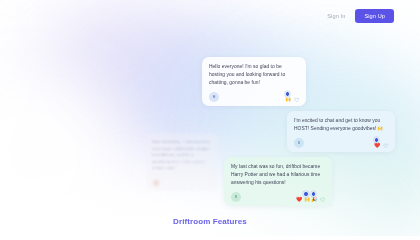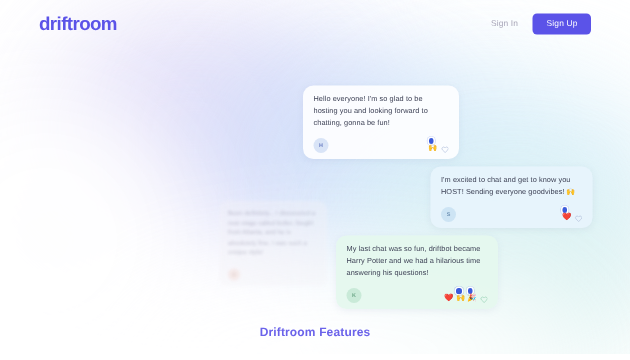--- a/index.html
+++ b/index.html
@@ -248,21 +248,20 @@
 <div id="bg-layer">
   <div class="blob blob-lavender"></div>
   <div class="blob blob-periwinkle"></div>
   <div class="blob blob-sky"></div>
   <div class="blob blob-mint"></div>
   <div class="blob blob-white-left"></div>
   <div class="blob blob-white-bottom"></div>
 </div>
 
 <header id="site-header">
-  <div id="brand-logo">driftroom</div>
   <nav id="header-actions">
     <a id="signin-link" href="#">Sign In</a>
     <button id="signup-button">Sign Up</button>
   </nav>
 </header>
 
 <div id="chat-stage">
 
   <div id="bubble-faded">
     <div class="bubble-text">Been definitely... I discovered a new stage called butler, fought from Atlanta, and he is absolutely fine. I was such a unique style!</div>

